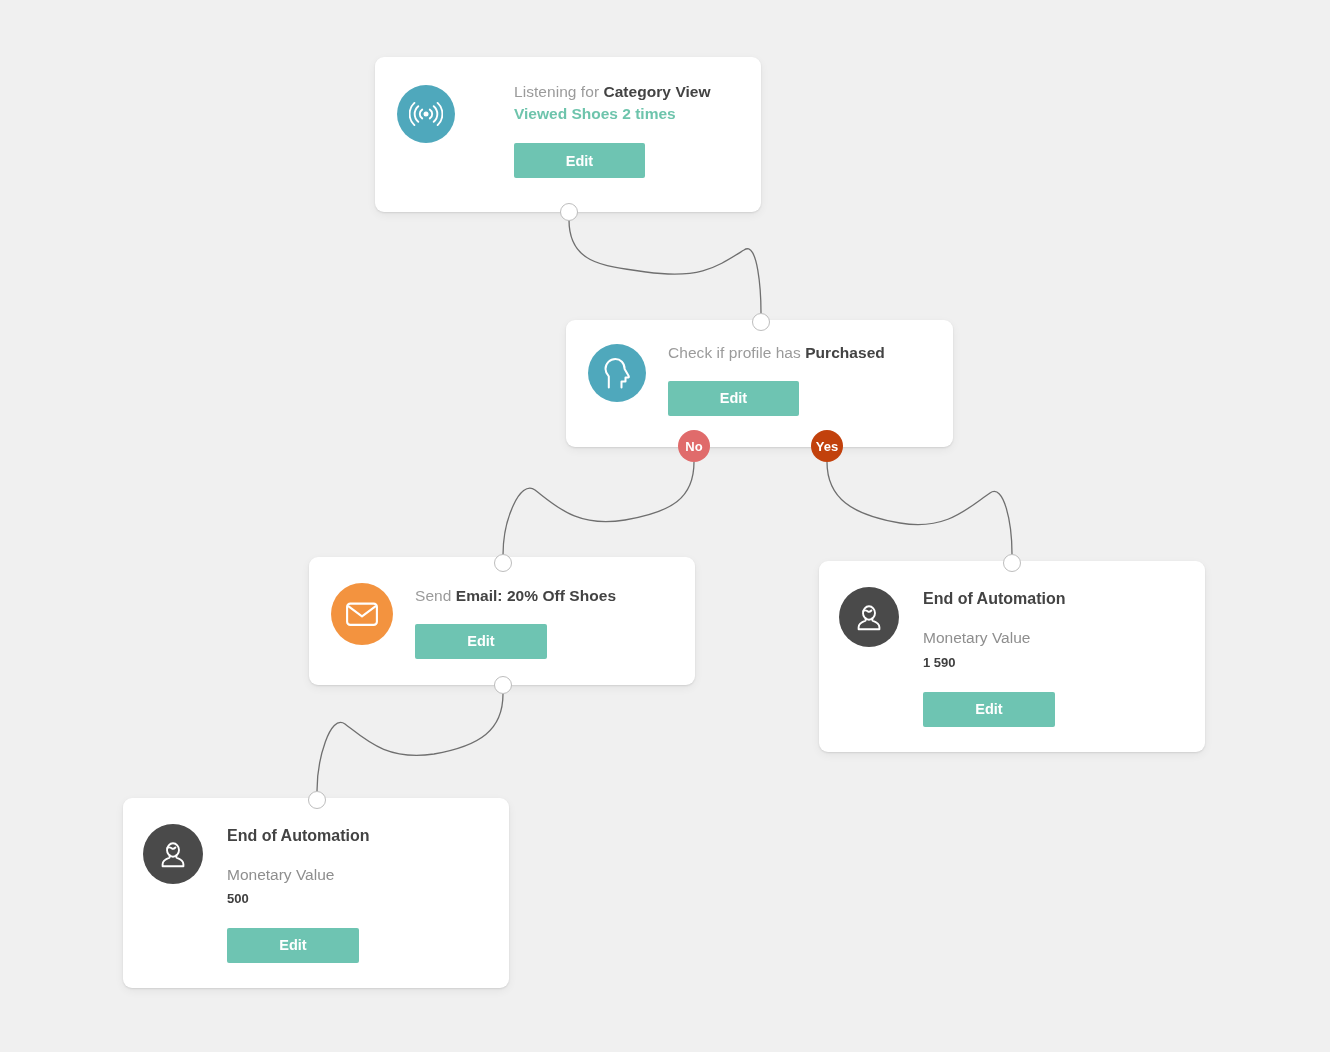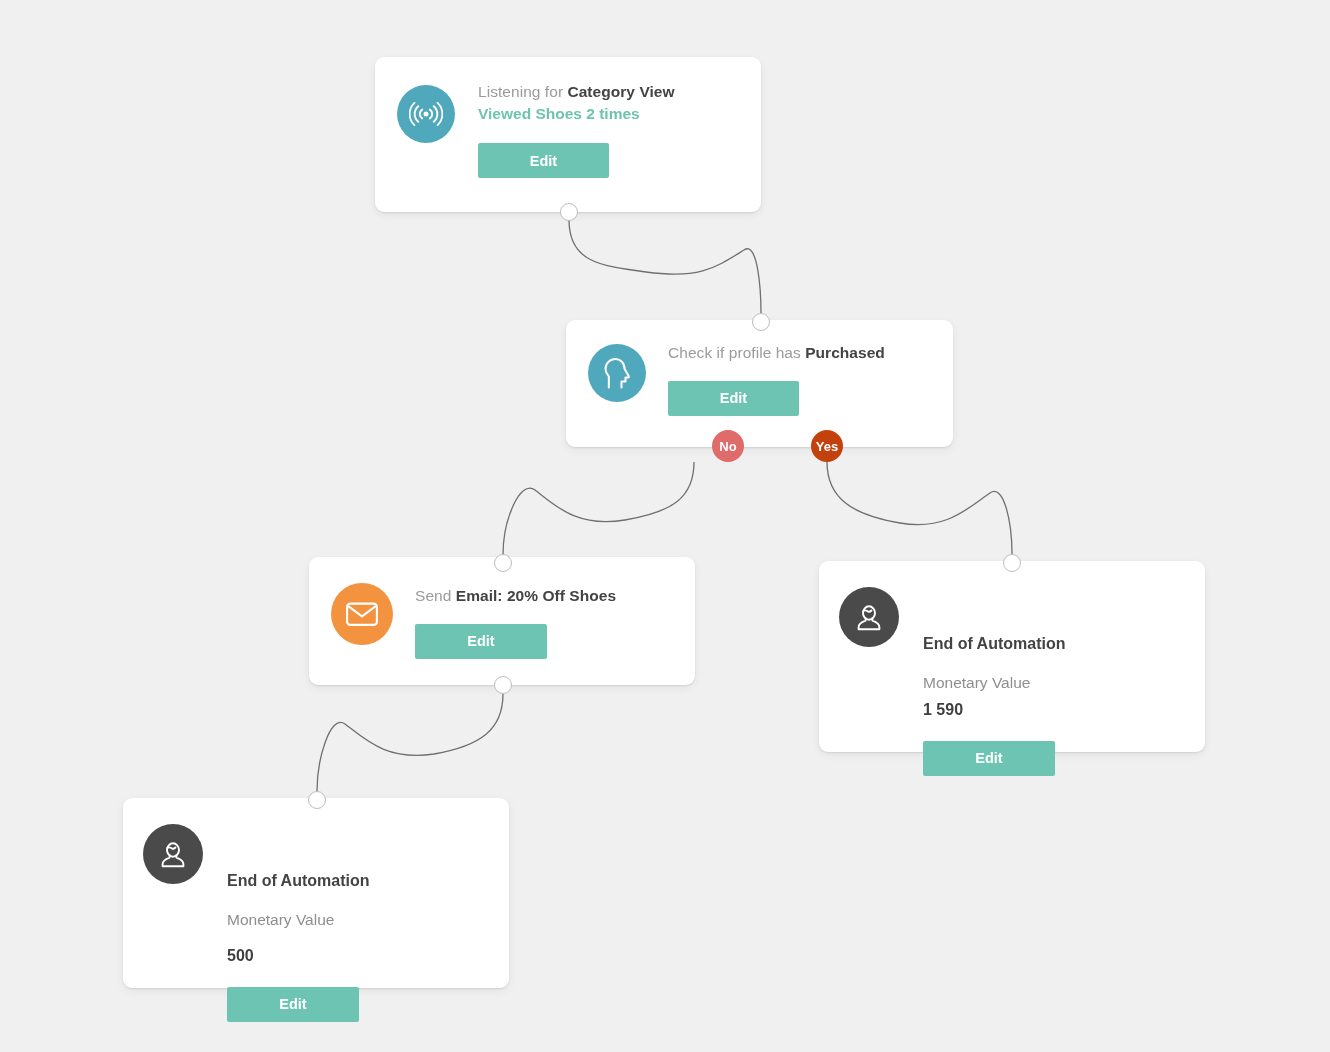--- a/index.html
+++ b/index.html
@@ -83,31 +83,30 @@
     line-height: 1.45;
     white-space: nowrap;
   }
 
   .heading {
     font-size: 16px;
     font-weight: bold;
     color: #434343;
     line-height: 1.3;
     white-space: nowrap;
-    margin-top: 45px;
   }
 
   .meta-label {
     font-size: 15.5px;
     color: #8e8e8e;
     line-height: 1.3;
     white-space: nowrap;
   }
   .meta-value {
-    font-size: 16px;
+    font-size: 13px;
     font-weight: bold;
     color: #3f3f3f;
     line-height: 1.3;
     white-space: nowrap;
   }
 
   .edit-button {
     display: block;
     background: #6ec4b2;
     color: #ffffff;
@@ -130,21 +129,21 @@
     border-radius: 50%;
     color: #ffffff;
     font-size: 13px;
     font-weight: bold;
     display: flex;
     align-items: center;
     justify-content: center;
     z-index: 8;
     box-sizing: border-box;
   }
-  .badge-no  { background: #e06b6b; margin-left: 34px; }
+  .badge-no  { background: #e06b6b; }
   .badge-yes { background: #35b councils; }
   .badge-yes { background: #c2410c; }
 
   
   .node-dot {
     position: absolute;
     width: 18px;
     height: 18px;
     border-radius: 50%;
     background: #ffffff;
@@ -179,21 +178,21 @@
   </svg>
 
   <div class="node-dot" style="left:560px; top:203px;"></div>
   <div class="node-dot" style="left:752px; top:313px;"></div>
   <div class="node-dot" style="left:494px; top:554px;"></div>
   <div class="node-dot" style="left:494px; top:676px;"></div>
   <div class="node-dot" style="left:1003px; top:554px;"></div>
   <div class="node-dot" style="left:308px; top:791px;"></div>
 
   <div class="card" id="card-trigger">
-    <div class="card-inner" style="padding-top:25px;">
+    <div class="card-inner" style="padding-top:25px;gap:36px;">
       <div class="icon-circle" style="width:58px;height:58px;background:#4fa8bc;margin-right:23px;margin-top:3px;">
         <svg width="34" height="30" viewBox="0 0 34 30" aria-hidden="true">
           <g fill="none" stroke="#ffffff" stroke-width="1.9" stroke-linecap="round">
             <path d="M13.2 10.6 A5.2 5.2 0 0 0 13.2 19.4"></path>
             <path d="M20.8 10.6 A5.2 5.2 0 0 1 20.8 19.4"></path>
             <path d="M9.3 7.2 A10.2 10.2 0 0 0 9.3 22.8"></path>
             <path d="M24.7 7.2 A10.2 10.2 0 0 1 24.7 22.8"></path>
             <path d="M5.4 3.9 A15.2 15.2 0 0 0 5.4 26.1"></path>
             <path d="M28.6 3.9 A15.2 15.2 0 0 1 28.6 26.1"></path>
           </g>
@@ -270,19 +269,19 @@
         <svg width="32" height="32" viewBox="0 0 32 32" aria-hidden="true">
           <path d="M10.0 12.0 A6.0 6.7 0 0 1 22.0 12.0 A6.0 6.7 0 0 1 10.0 12.0 Z" fill="none" stroke="#ffffff" stroke-width="1.9"></path>
           <path d="M10.2 10.2 C12.0 8.4 13.6 9.6 14.8 10.4 C16.1 11.2 17.3 10.6 18.4 9.5" fill="none" stroke="#ffffff" stroke-width="1.9" stroke-linecap="round"></path>
           <path d="M12.6 17.3 L12.6 19.6 C9.0 20.9 5.6 22.5 5.6 26.2 L5.6 28.2 L26.4 28.2 L26.4 26.2
                    C26.4 22.5 23.0 20.9 19.4 19.6 L19.4 17.3" fill="none" stroke="#ffffff" stroke-width="1.9" stroke-linejoin="round" stroke-linecap="round"></path>
         </svg>
       </div>
       <div class="card-body" style="padding-top:3px;">
         <div class="heading">End of Automation</div>
         <div class="meta-label" style="margin-top:18px;">Monetary Value</div>
-        <div class="meta-value" style="margin-top:16px;">500</div>
+        <div class="meta-value" style="margin-top:6px;">500</div>
         <button class="edit-button" style="width:132px;height:35px;margin-top:20px;">Edit</button>
       </div>
     </div>
   </div>
 
 </div>
 
 </body></html>

